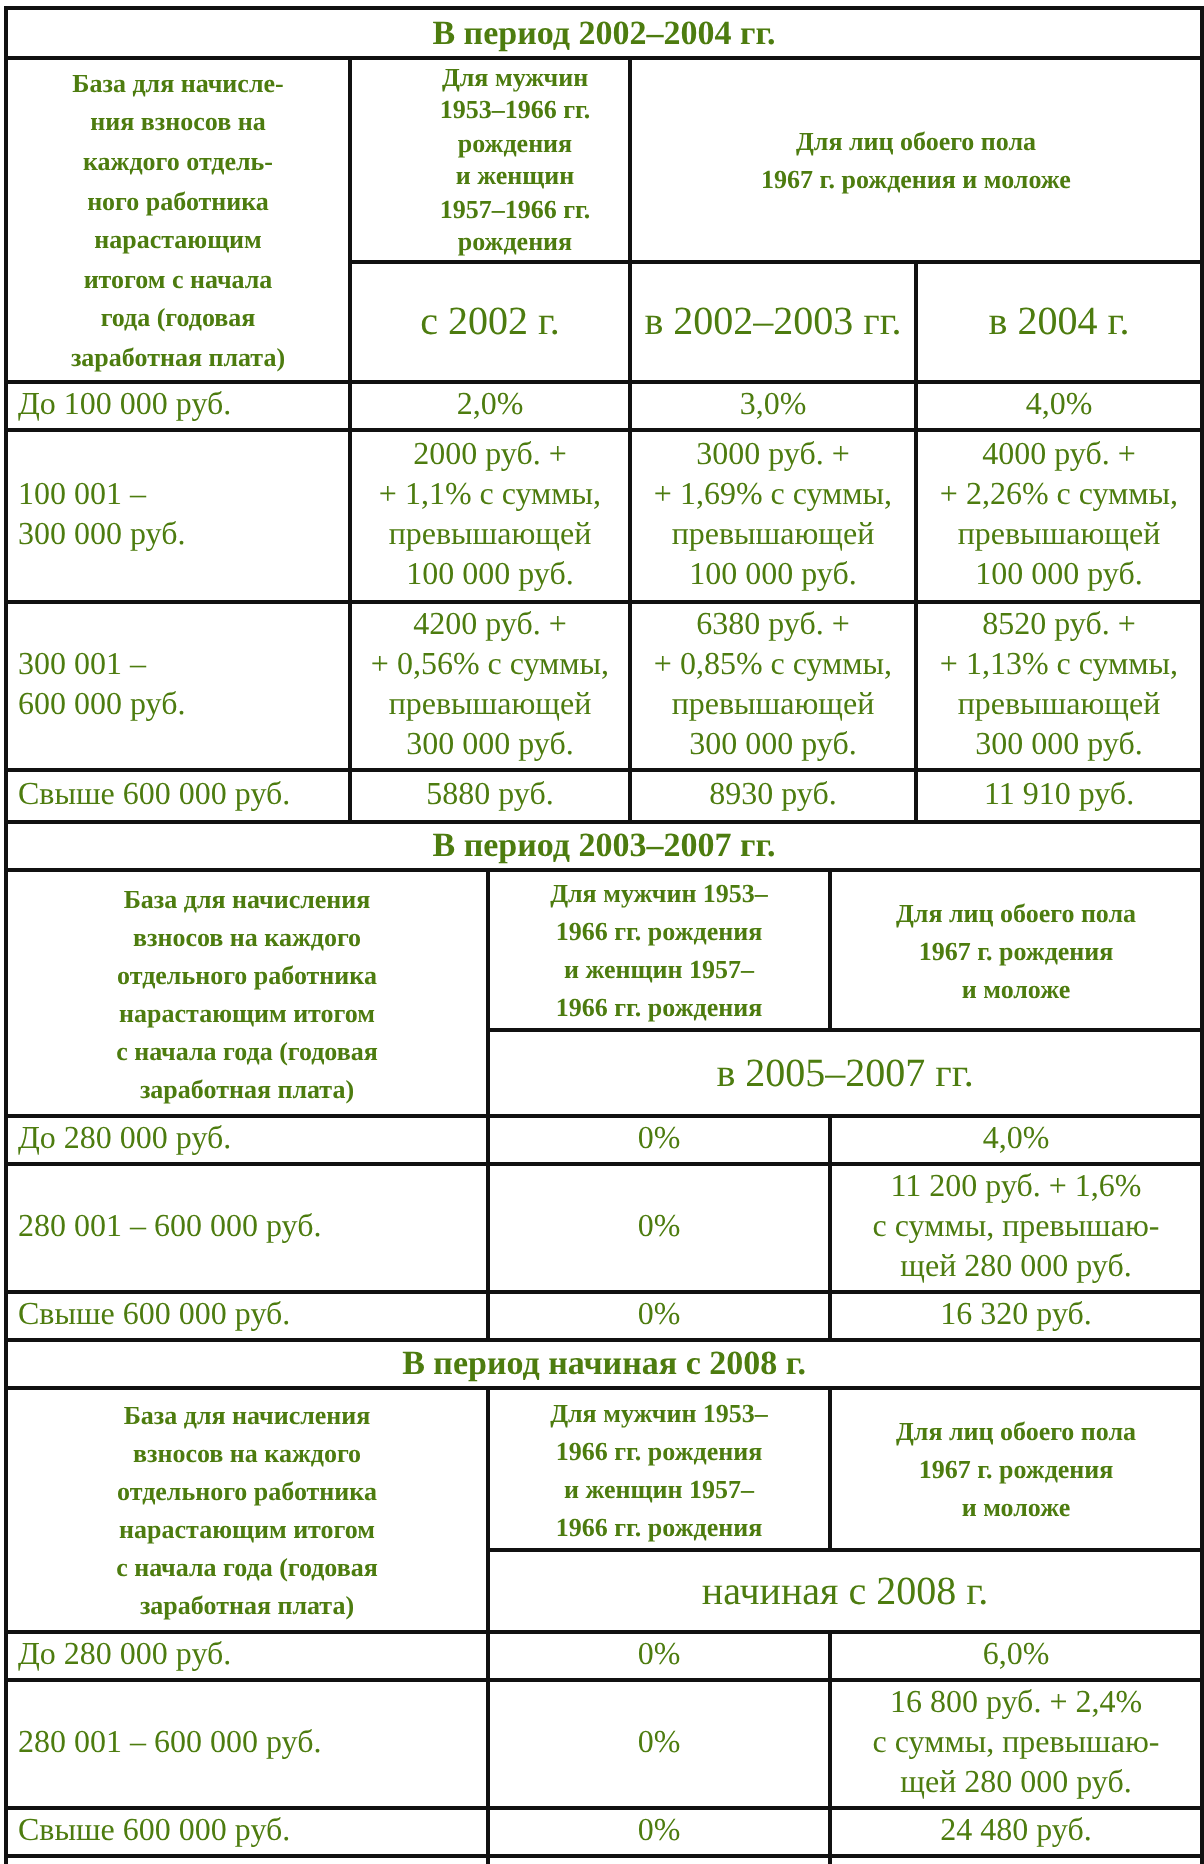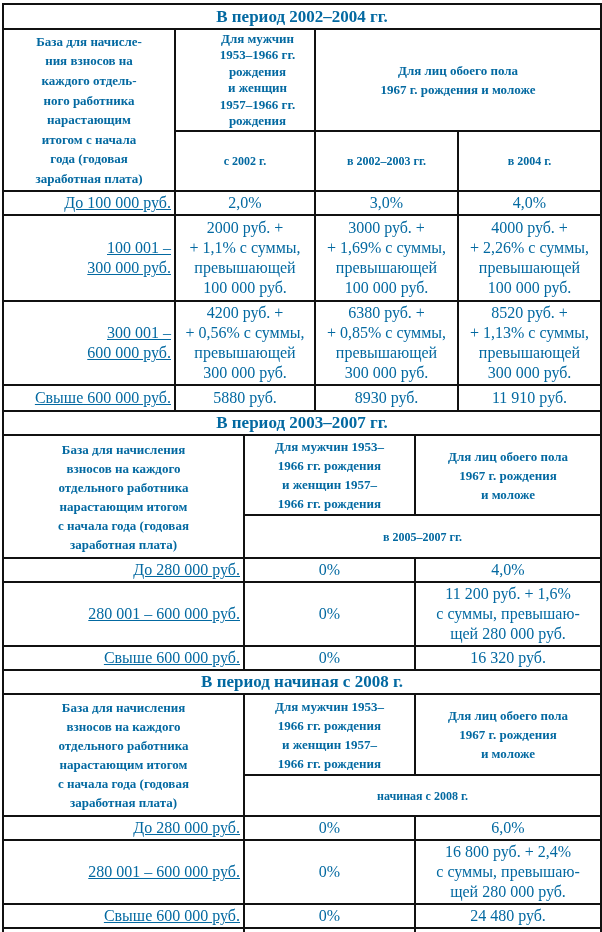--- a/index.html
+++ b/index.html
@@ -4,21 +4,21 @@
 <style>
   html,body { margin:0; padding:0; background:#ffffff; }
   .doc {
     position:relative;
     width:602px; height:932px;
     box-sizing:border-box;
     background:#ffffff;
     overflow:hidden;
     padding:3px 2px 0 2px;
     font-family:"Liberation Serif","DejaVu Serif",serif;
-    color:#0369a1;
+    color:#4d7c0f;
   }
   table {
     border-collapse:collapse;
     table-layout:fixed;
     width:598px;
   }
   table.stacked { margin-top:-2px; }
   td {
     border:2px solid #111111;
     vertical-align:middle;
@@ -26,22 +26,22 @@
     white-space:pre-line;
     padding:1px 3px;
     overflow:hidden;
     font-size:16px;
     line-height:20px;
   }
   .title-cell  { font-weight:bold; font-size:17px; line-height:20px; }
   .hdr         { font-weight:bold; font-size:13px; line-height:19px; }
   .hdr-base1   { line-height:19.6px; }
   .hdr-men1    { line-height:16.4px;padding-left:28px; }
-  .hdr-sub     { font-weight:bold; font-size:12px; }
-  .lbl         { text-align:right; padding-left:5px;text-decoration:underline; }
+  .hdr-sub     { font-weight:normal; font-size:20px; }
+  .lbl         { text-align:left; padding-left:5px; }
   .partial td  { border-bottom:none; }
 </style>
 </head>
 <body>
 
 <div class="doc">
 
   <table>
     <colgroup>
         <col style="width:172px">

